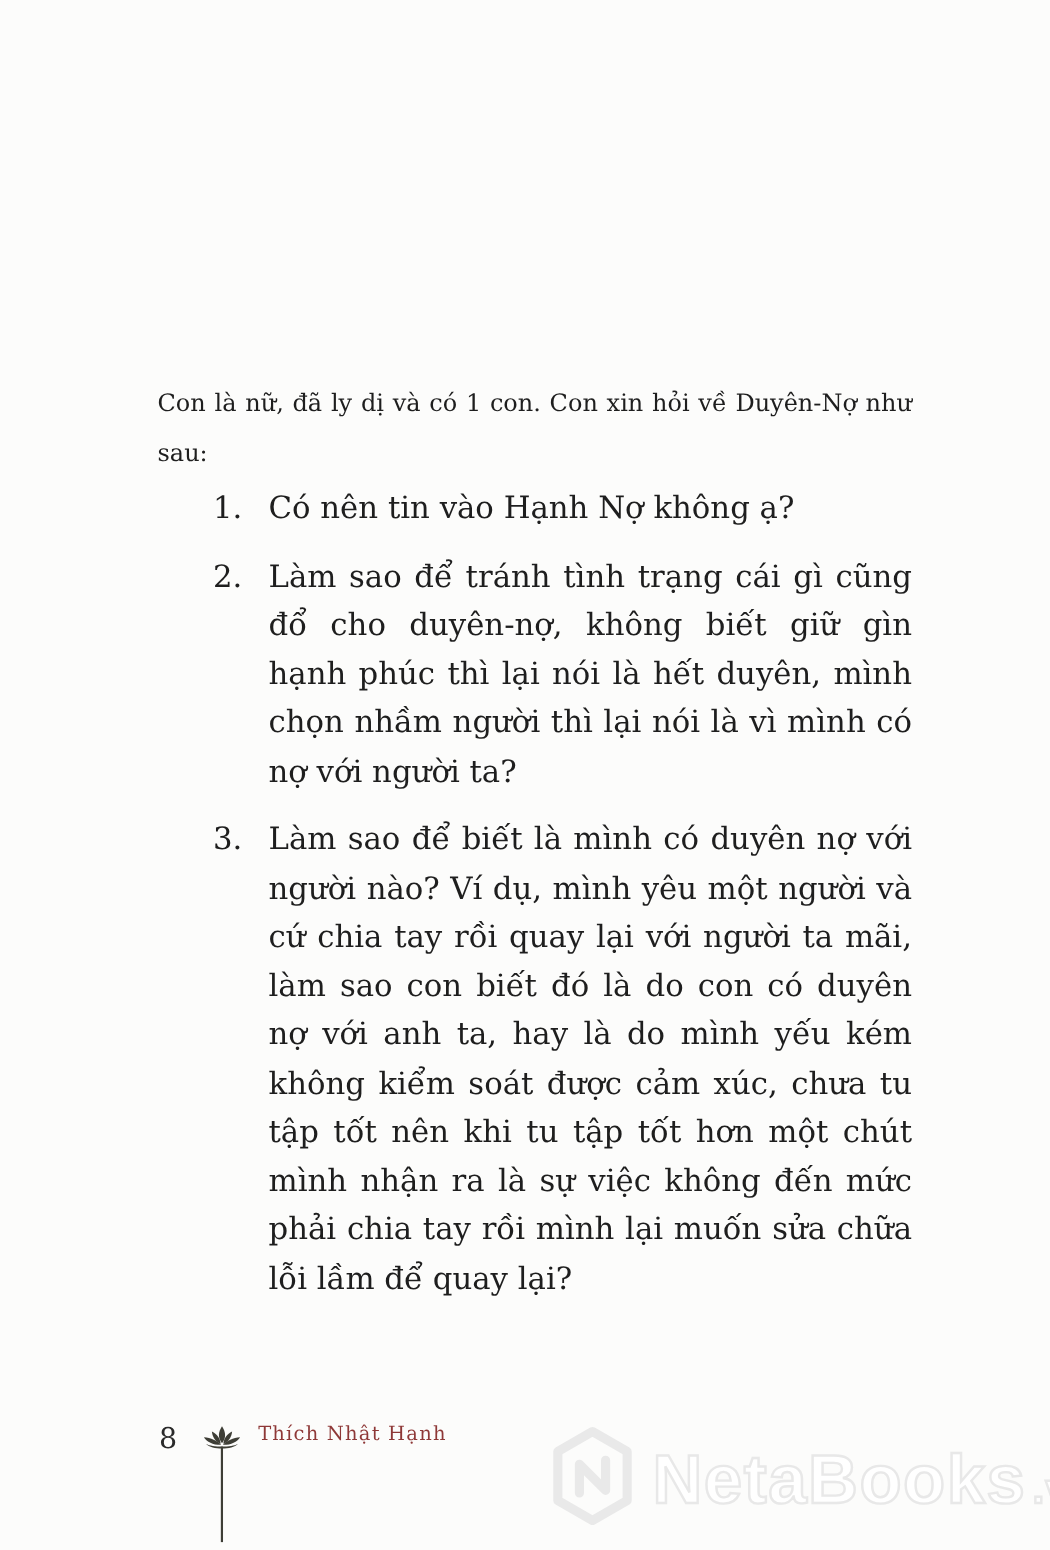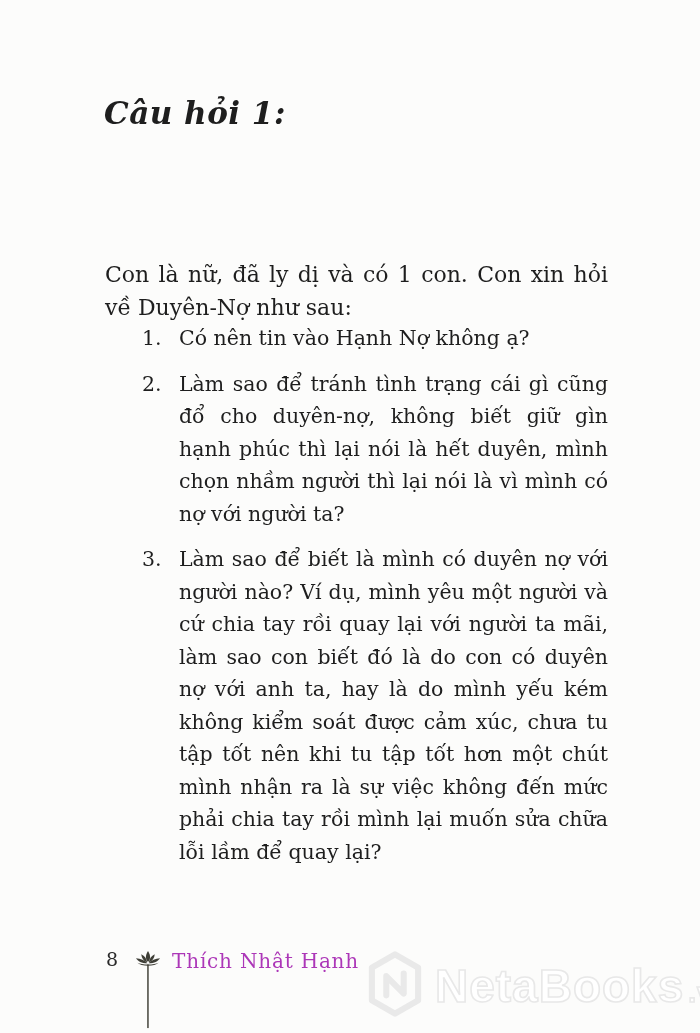--- a/index.html
+++ b/index.html
@@ -37,21 +37,21 @@
     line-height: 1.1;
     margin-top: 24px;
   }
 
   
   .intro {
     position: absolute;
     left: 105px;
     top: 237px;
     width: 503px;
-    font-size: 22px;
+    font-size: 16px;
     line-height: 32.5px;
     text-align: justify;
   }
   .question-list {
     position: absolute;
     left: 105px;
     top: 309px;
     width: 503px;
     padding-left: 37px;
     box-sizing: border-box;
@@ -85,23 +85,23 @@
   }
   .lotus-wrap {
     margin-left: 15px;
     margin-top: 2px;
     width: 30px;
     height: 82px;
   }
   .author-name {
     margin-left: 9px;
     margin-top: 3px;
-    font-size: 20px;
+    font-size: 13px;
     letter-spacing: 0.8px;
-    color: #a21caf;
+    color: #7f1d1d;
     opacity: 0.88;
   }
 
   
   .watermark {
     position: absolute;
     left: 364px;
     top: 950px;
     display: flex;
     align-items: center;
@@ -118,21 +118,20 @@
     -webkit-text-stroke: 1.6px #e8e8e8;
     text-shadow: 0 0 1px #efefef;
   }
   .wm-brand { font-size: 46px; letter-spacing: 1px; }
   .wm-suffix { font-size: 28px; margin-left: 4px; letter-spacing: 1px; }
 </style>
 </head>
 <body>
 
 <div class="heading-block">
-  <div class="heading-label">Câu hỏi 1:</div>
 </div>
 
 <p class="intro">Con là nữ, đã ly dị và có 1 con. Con xin hỏi về Duyên-Nợ như sau:</p>
 
 <div class="question-list">
   <div class="q-item">
     <span class="q-num">1.</span>
     <span class="q-text">Có nên tin vào Hạnh Nợ không ạ?</span>
   </div>
   <div class="q-item">

